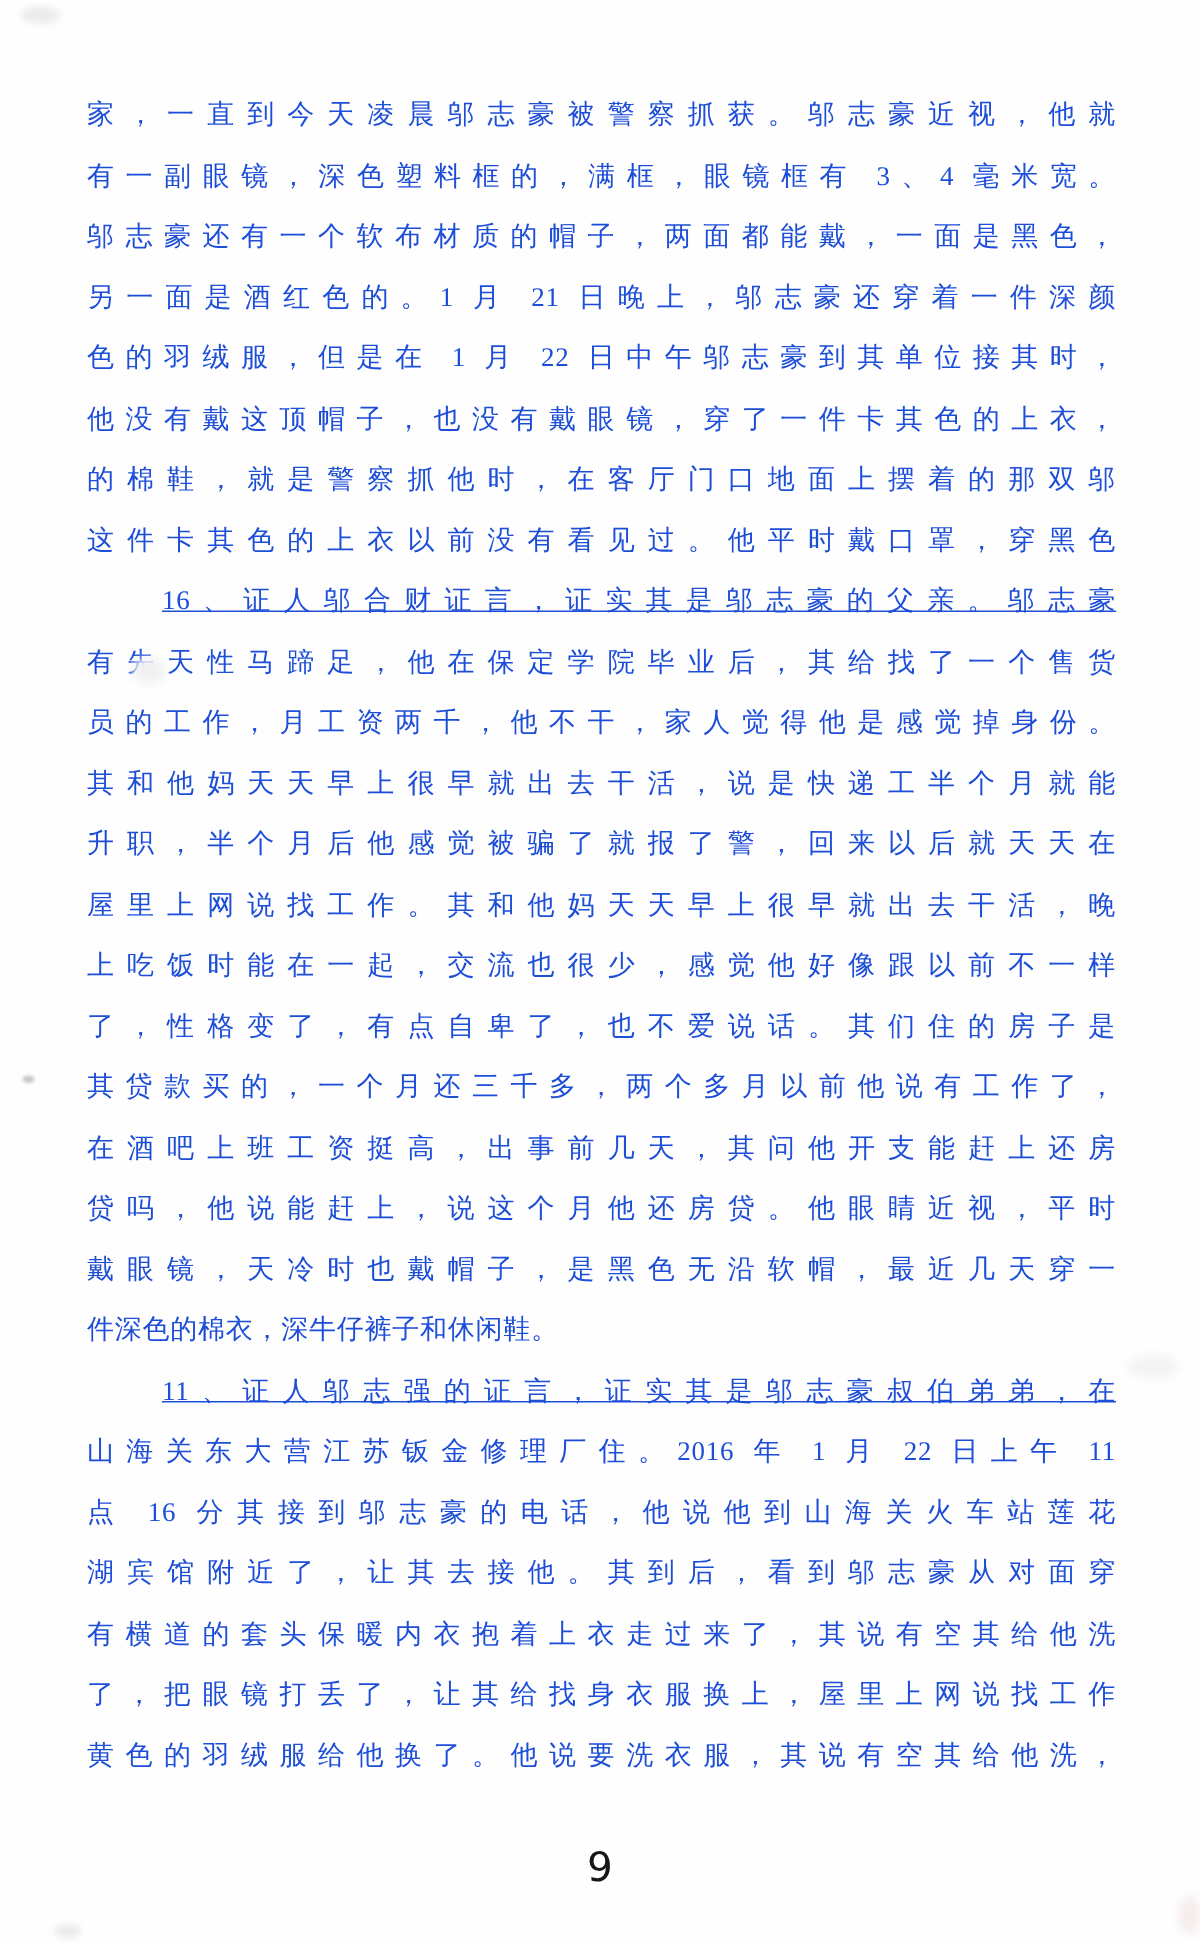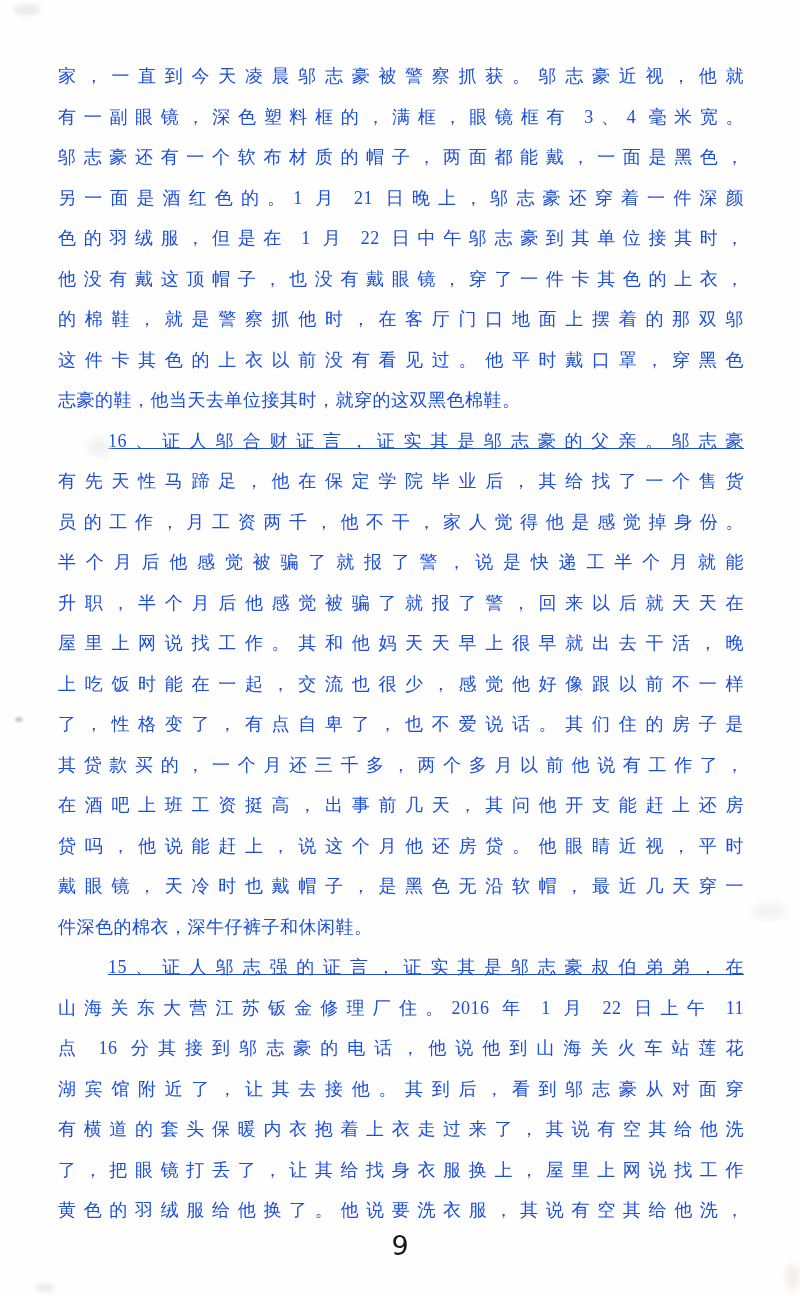--- a/index.html
+++ b/index.html
@@ -72,35 +72,34 @@
 
   <div class="textblock">
     <div class="line">家，一直到今天凌晨邬志豪被警察抓获。邬志豪近视，他就</div>
     <div class="line">有一副眼镜，深色塑料框的，满框，眼镜框有 3、4 毫米宽。</div>
     <div class="line">邬志豪还有一个软布材质的帽子，两面都能戴，一面是黑色，</div>
     <div class="line">另一面是酒红色的。1 月 21 日晚上，邬志豪还穿着一件深颜</div>
     <div class="line">色的羽绒服，但是在 1 月 22 日中午邬志豪到其单位接其时，</div>
     <div class="line">他没有戴这顶帽子，也没有戴眼镜，穿了一件卡其色的上衣，</div>
     <div class="line">的棉鞋，就是警察抓他时，在客厅门口地面上摆着的那双邬</div>
     <div class="line">这件卡其色的上衣以前没有看见过。他平时戴口罩，穿黑色</div>
-    <div class="line para-end">志豪的鞋，他当天去单位接其时，就穿的这双黑色棉鞋。</div>
     <div class="line indent">16、证人邬合财证言，证实其是邬志豪的父亲。邬志豪</div>
     <div class="line">有先天性马蹄足，他在保定学院毕业后，其给找了一个售货</div>
     <div class="line">员的工作，月工资两千，他不干，家人觉得他是感觉掉身份。</div>
-    <div class="line">半个月后他感觉被骗了就报了警，说是快递工半个月就能</div>
+    <div class="line">其和他妈天天早上很早就出去干活，说是快递工半个月就能</div>
     <div class="line">升职，半个月后他感觉被骗了就报了警，回来以后就天天在</div>
     <div class="line">屋里上网说找工作。其和他妈天天早上很早就出去干活，晚</div>
     <div class="line">上吃饭时能在一起，交流也很少，感觉他好像跟以前不一样</div>
     <div class="line">了，性格变了，有点自卑了，也不爱说话。其们住的房子是</div>
     <div class="line">其贷款买的，一个月还三千多，两个多月以前他说有工作了，</div>
     <div class="line">在酒吧上班工资挺高，出事前几天，其问他开支能赶上还房</div>
     <div class="line">贷吗，他说能赶上，说这个月他还房贷。他眼睛近视，平时</div>
     <div class="line">戴眼镜，天冷时也戴帽子，是黑色无沿软帽，最近几天穿一</div>
     <div class="line para-end">件深色的棉衣，深牛仔裤子和休闲鞋。</div>
-    <div class="line indent">15、证人邬志强的证言，证实其是邬志豪叔伯弟弟，在</div>
+    <div class="line indent">11、证人邬志强的证言，证实其是邬志豪叔伯弟弟，在</div>
     <div class="line">山海关东大营江苏钣金修理厂住。2016 年 1 月 22 日上午 11</div>
     <div class="line">点 16 分其接到邬志豪的电话，他说他到山海关火车站莲花</div>
     <div class="line">湖宾馆附近了，让其去接他。其到后，看到邬志豪从对面穿</div>
     <div class="line">有横道的套头保暖内衣抱着上衣走过来了，其说有空其给他洗</div>
     <div class="line">了，把眼镜打丢了，让其给找身衣服换上，屋里上网说找工作</div>
     <div class="line">黄色的羽绒服给他换了。他说要洗衣服，其说有空其给他洗，</div>
   </div>
 
   <div class="page-number">9</div>
 

